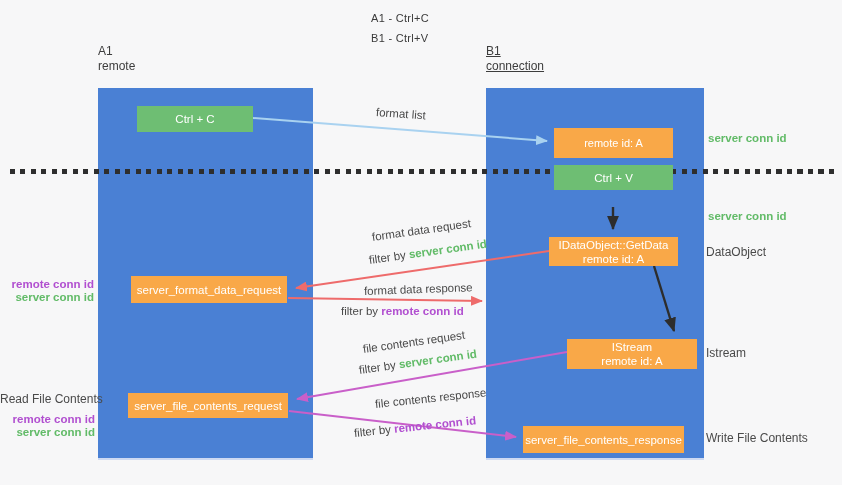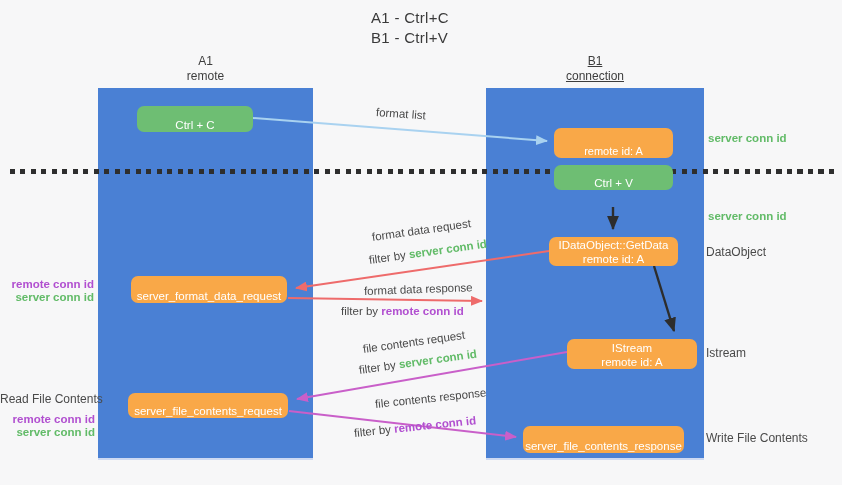--- a/index.html
+++ b/index.html
@@ -12,26 +12,26 @@
   body{
     font-family:"Liberation Sans","DejaVu Sans",sans-serif;
     background:var(--bg);
     position:relative;
     overflow:hidden;
   }
   .stage{position:absolute;inset:0;width:842px;height:485px;}
 
   .title{
     position:absolute;left:371px;top:8px;
-    font-size:15px;line-height:20px;color:#3a3a3a;
+    font-size:11px;line-height:20px;color:#3a3a3a;
     letter-spacing:.3px;white-space:nowrap;
   }
 
   .col-header{
-    position:absolute;top:54px;text-align:center;
+    position:absolute;top:44px;
     font-size:12px;line-height:15px;color:#3d3d3d;
   }
   .col-header.a{left:98px;width:215px;}
   .col-header.b{left:486px;width:218px;text-decoration:underline;}
 
   .column{
     position:absolute;top:88px;height:372px;
     background:var(--column-blue);
     border-bottom:2px solid #cdd9f2;
     z-index:1;
@@ -51,22 +51,22 @@
   .ar-black{stroke:var(--arrow-black);stroke-width:2.4px;}
   .ar-salmon{stroke:var(--arrow-salmon);}
   .ar-magenta{stroke:var(--arrow-magenta);}
   #m-blue path{fill:var(--arrow-blue);}
   #m-black path{fill:var(--arrow-black);}
   #m-salmon path{fill:var(--arrow-salmon);}
   #m-magenta path{fill:var(--arrow-magenta);}
 
   .node{
     position:absolute;z-index:4;color:#fff;text-align:center;
-    display:flex;flex-direction:column;justify-content:flex-end;
-    font-size:11.5px;line-height:14px;white-space:nowrap;border-radius:7px;
+    display:flex;flex-direction:column;justify-content:center;
+    font-size:11.5px;line-height:14px;white-space:nowrap;
   }
   .node.green{background:var(--box-green);}
   .node.orange{background:var(--box-orange);}
 
   .edge-label{
     position:absolute;z-index:4;font-size:11.5px;color:var(--text-gray);
     white-space:nowrap;transform-origin:left center;
   }
   .conn-green{color:var(--text-green);font-weight:bold;}
   .conn-purple{color:var(--text-purple);font-weight:bold;}

